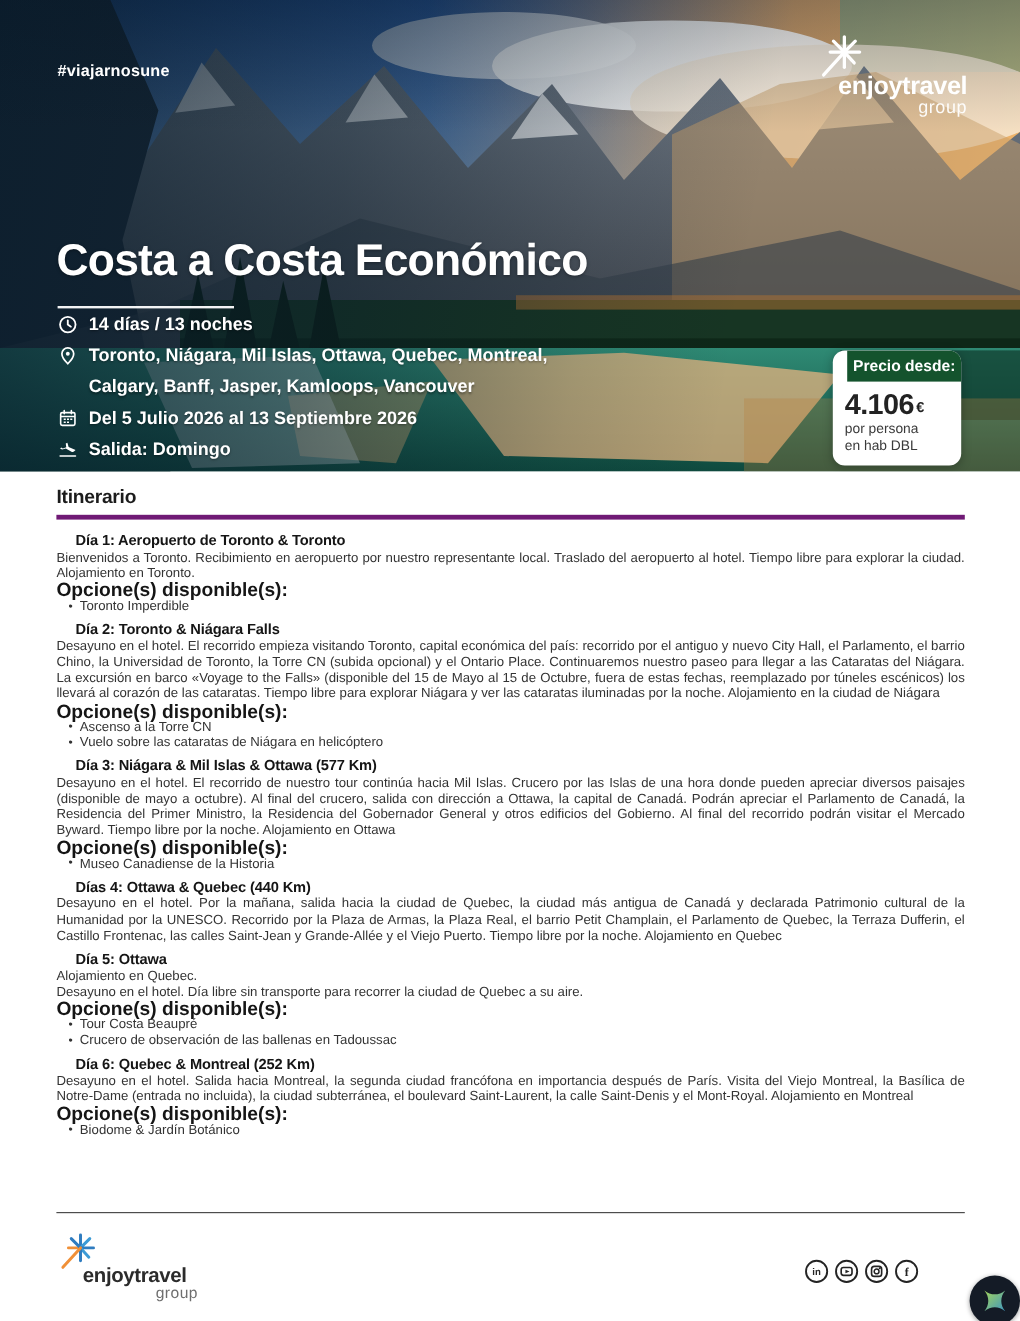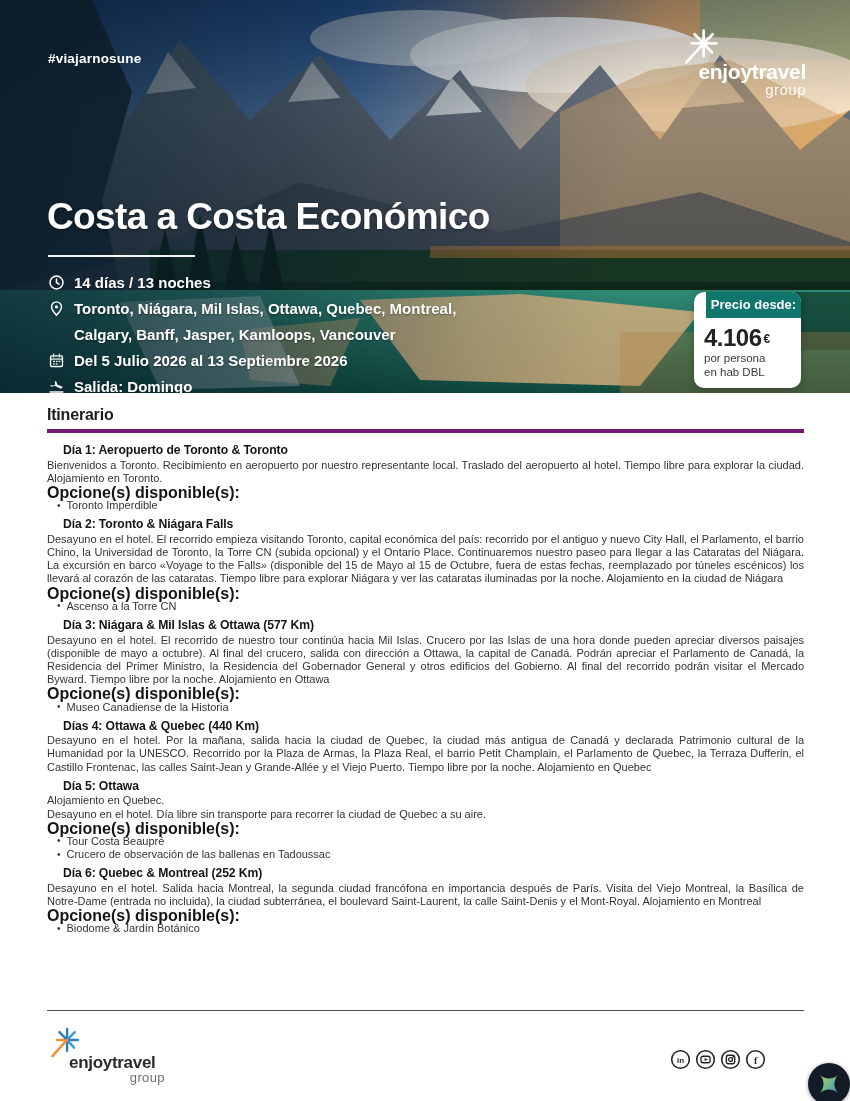--- a/index.html
+++ b/index.html
@@ -18,29 +18,29 @@
 
   .brand{position:absolute;right:44px;top:26px;text-align:right;color:#fff;}
   .brand .star{display:block;margin:0 0 -6px auto;margin-right:86px;}
   .brand .bname{font-weight:bold;font-size:21px;letter-spacing:-.3px;line-height:20px;}
   .brand .bsub{font-size:15px;font-weight:400;letter-spacing:.5px;line-height:15px;opacity:.95;}
 
   .hero-title{position:absolute;left:47px;top:196px;color:#fff;font-weight:bold;font-size:37px;
     letter-spacing:-.6px;text-shadow:0 1px 3px rgba(0,0,0,.35);white-space:nowrap;}
   .title-rule{position:absolute;left:48px;top:255px;width:147px;height:2px;background:#fff;opacity:.95;}
 
-  .details{position:absolute;left:48px;top:272px;display:flex;flex-direction:column;gap:5px;}
+  .details{position:absolute;left:48px;top:260px;display:flex;flex-direction:column;gap:5px;}
   .drow{display:flex;align-items:center;gap:9px;color:#fff;font-weight:bold;font-size:15px;
         text-shadow:0 1px 2px rgba(0,0,0,.4);line-height:21px;}
   .drow .ic{width:17px;height:17px;flex:0 0 17px;}
   .drow.cont{padding-left:26px;}
 
   .price-card{position:absolute;left:694px;top:292px;width:107px;border-radius:10px;overflow:hidden;
     background:#fff;box-shadow:0 2px 8px rgba(0,0,0,.25);}
-  .price-head{background:#0f766e;color:#fff;font-weight:bold;font-size:13px;text-align:center;padding:5px 0 6px;margin-left:12px;}
+  .price-head{background:#14532d;color:#fff;font-weight:bold;font-size:13px;text-align:center;padding:5px 0 6px;margin-left:12px;}
   .price-body{padding:7px 10px 9px;}
   .price-amount{color:#222;font-weight:bold;font-size:24px;letter-spacing:-.5px;line-height:26px;white-space:nowrap;}
   .price-cur{font-size:12px;font-weight:bold;vertical-align:top;position:relative;top:1px;margin-left:2px;}
   .price-note{color:#3a3a3a;font-size:11.5px;line-height:14px;}
 
   
   .itinerary{position:absolute;left:47px;top:393px;width:757px;}
   .it-heading{margin:13px 0 0;font-size:16px;font-weight:bold;color:#1c1c1c;
     padding-bottom:5px;border-bottom:4px solid #701a75;letter-spacing:-.2px;}
   .days{margin-top:11px;}
@@ -201,20 +201,21 @@
           <ul>
             <li>Toronto Imperdible</li>
           </ul>
         </div>
         <div class="day">
           <h3 class="day-title">Día 2: Toronto &amp; Niágara Falls</h3>
           <p>Desayuno en el hotel. El recorrido empieza visitando Toronto, capital económica del país: recorrido por el antiguo y nuevo City Hall, el Parlamento, el barrio Chino, la Universidad de Toronto, la Torre CN (subida opcional) y el Ontario Place. Continuaremos nuestro paseo para llegar a las Cataratas del Niágara. La excursión en barco «Voyage to the Falls» (disponible del 15 de Mayo al 15 de Octubre, fuera de estas fechas, reemplazado por túneles escénicos) los llevará al corazón de las cataratas. Tiempo libre para explorar Niágara y ver las cataratas iluminadas por la noche. Alojamiento en la ciudad de Niágara</p>
           <div class="opt-label">Opcione(s) disponible(s):</div>
           <ul>
             <li>Ascenso a la Torre CN</li>
+            <li>Vuelo sobre las cataratas de Niágara en helicóptero</li>
           </ul>
         </div>
         <div class="day">
           <h3 class="day-title">Día 3: Niágara &amp; Mil Islas &amp; Ottawa (577 Km)</h3>
           <p>Desayuno en el hotel. El recorrido de nuestro tour continúa hacia Mil Islas. Crucero por las Islas de una hora donde pueden apreciar diversos paisajes (disponible de mayo a octubre). Al final del crucero, salida con dirección a Ottawa, la capital de Canadá. Podrán apreciar el Parlamento de Canadá, la Residencia del Primer Ministro, la Residencia del Gobernador General y otros edificios del Gobierno. Al final del recorrido podrán visitar el Mercado Byward. Tiempo libre por la noche. Alojamiento en Ottawa</p>
           <div class="opt-label">Opcione(s) disponible(s):</div>
           <ul>
             <li>Museo Canadiense de la Historia</li>
           </ul>
         </div>

